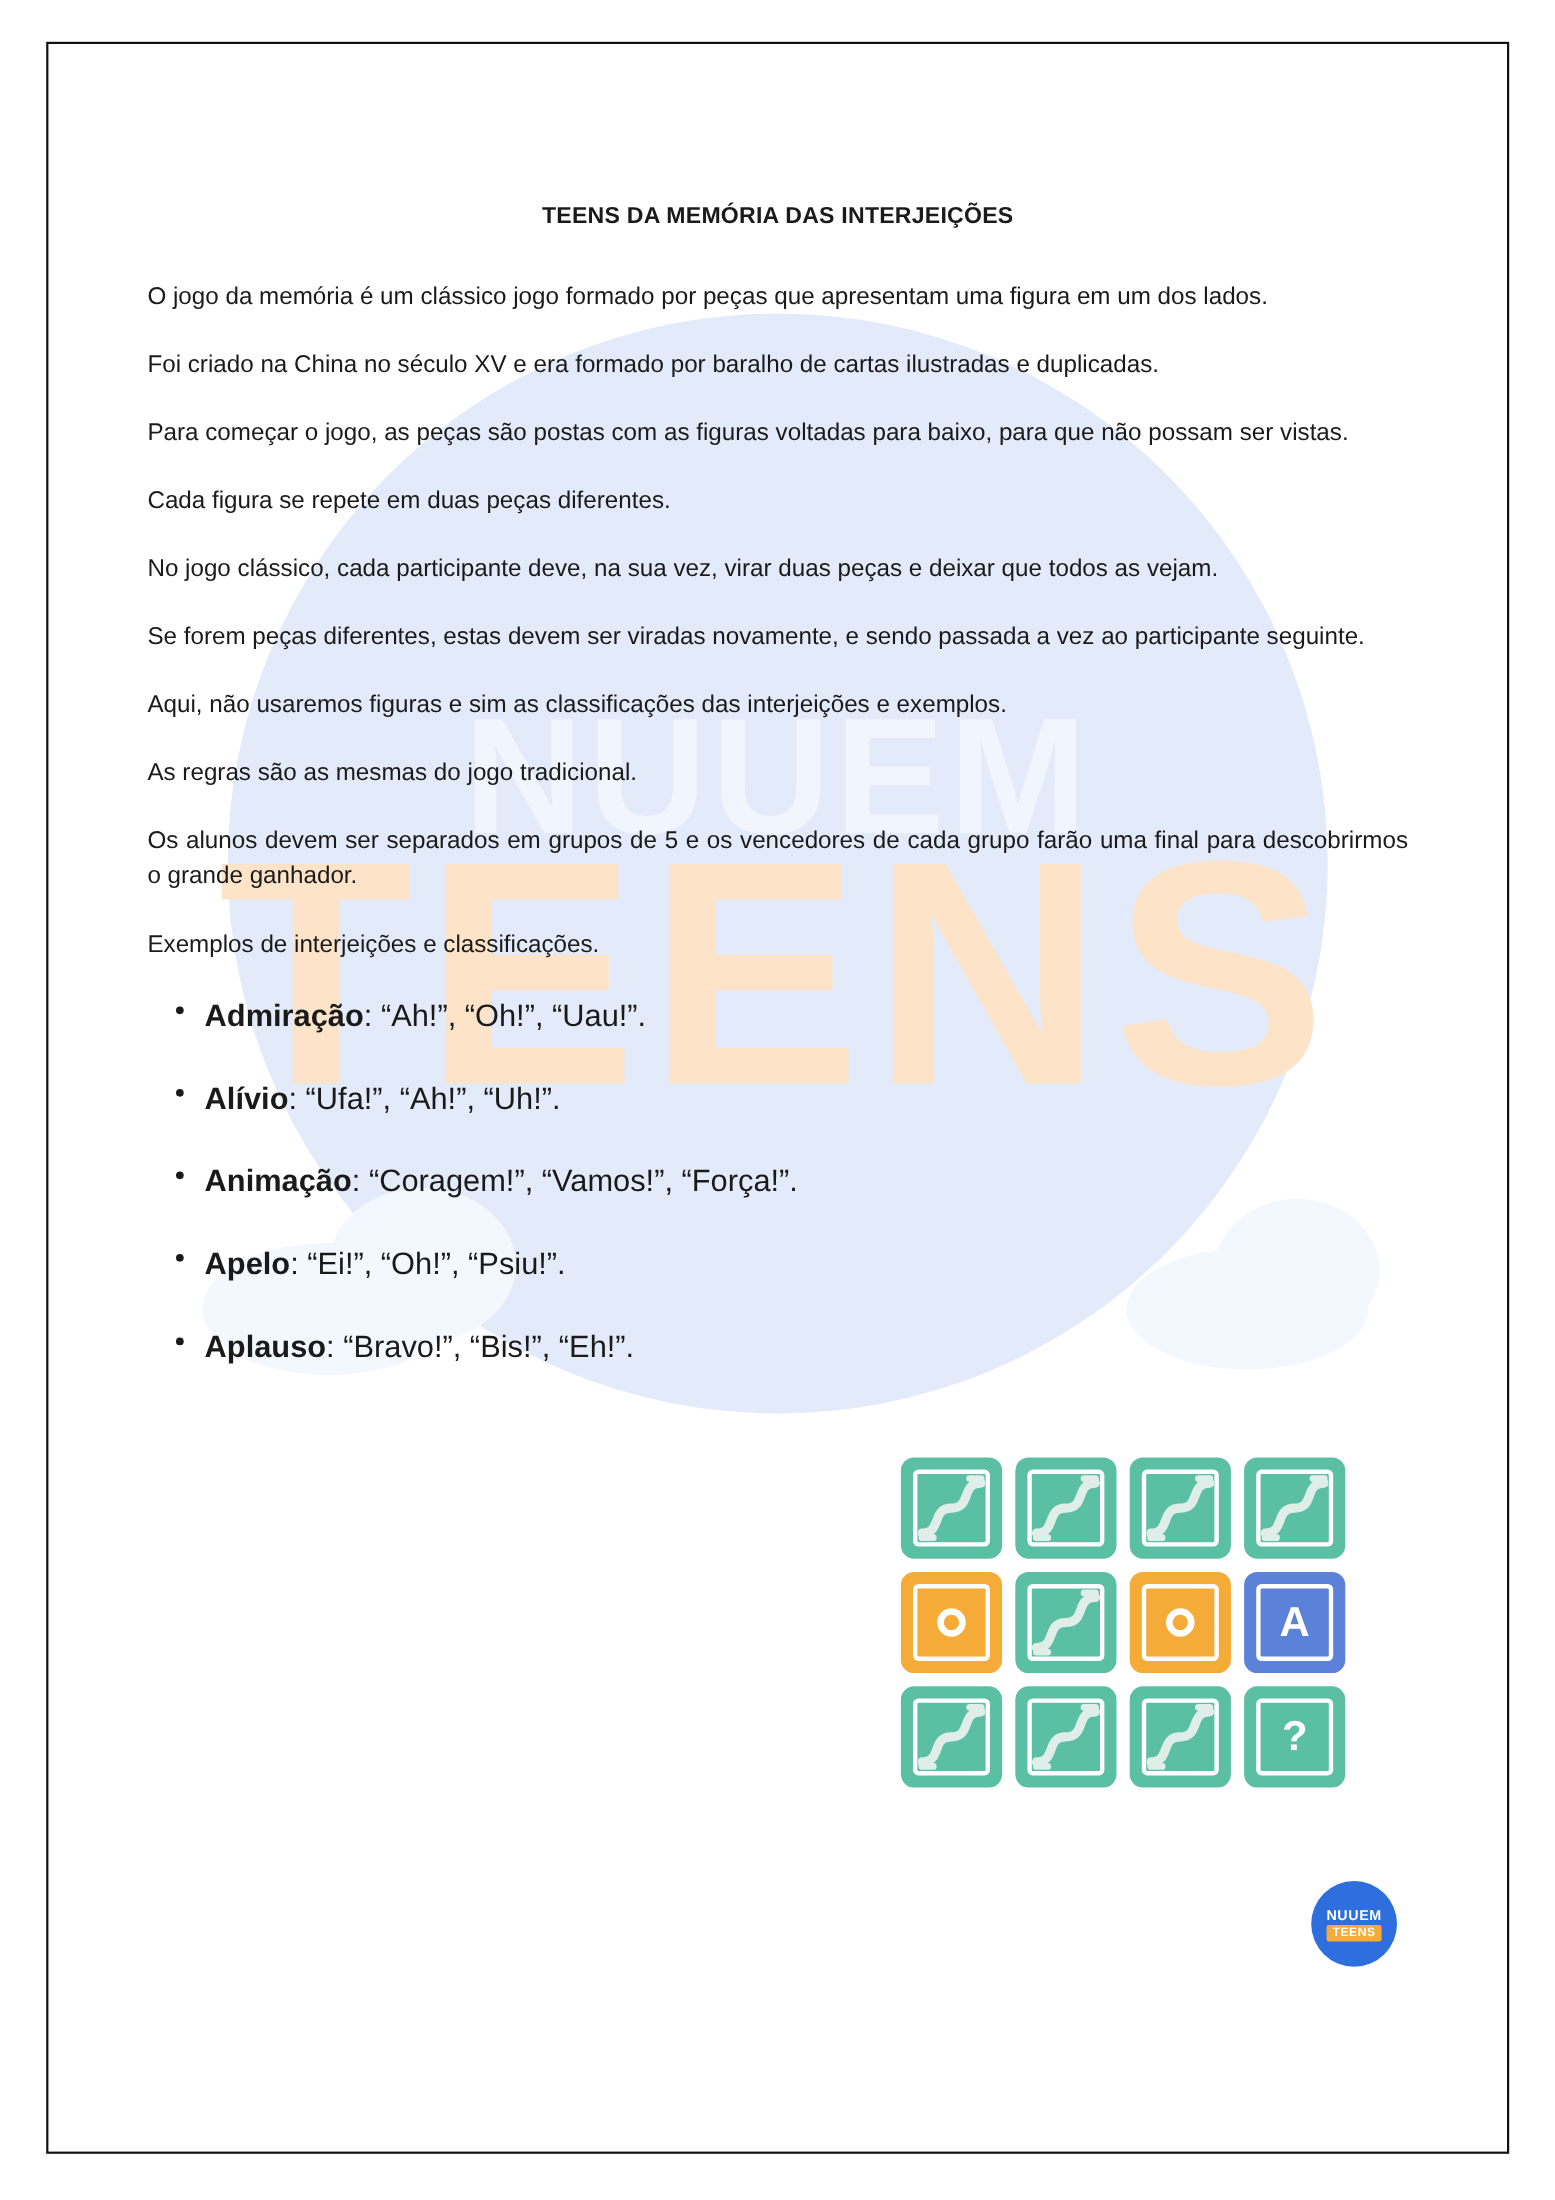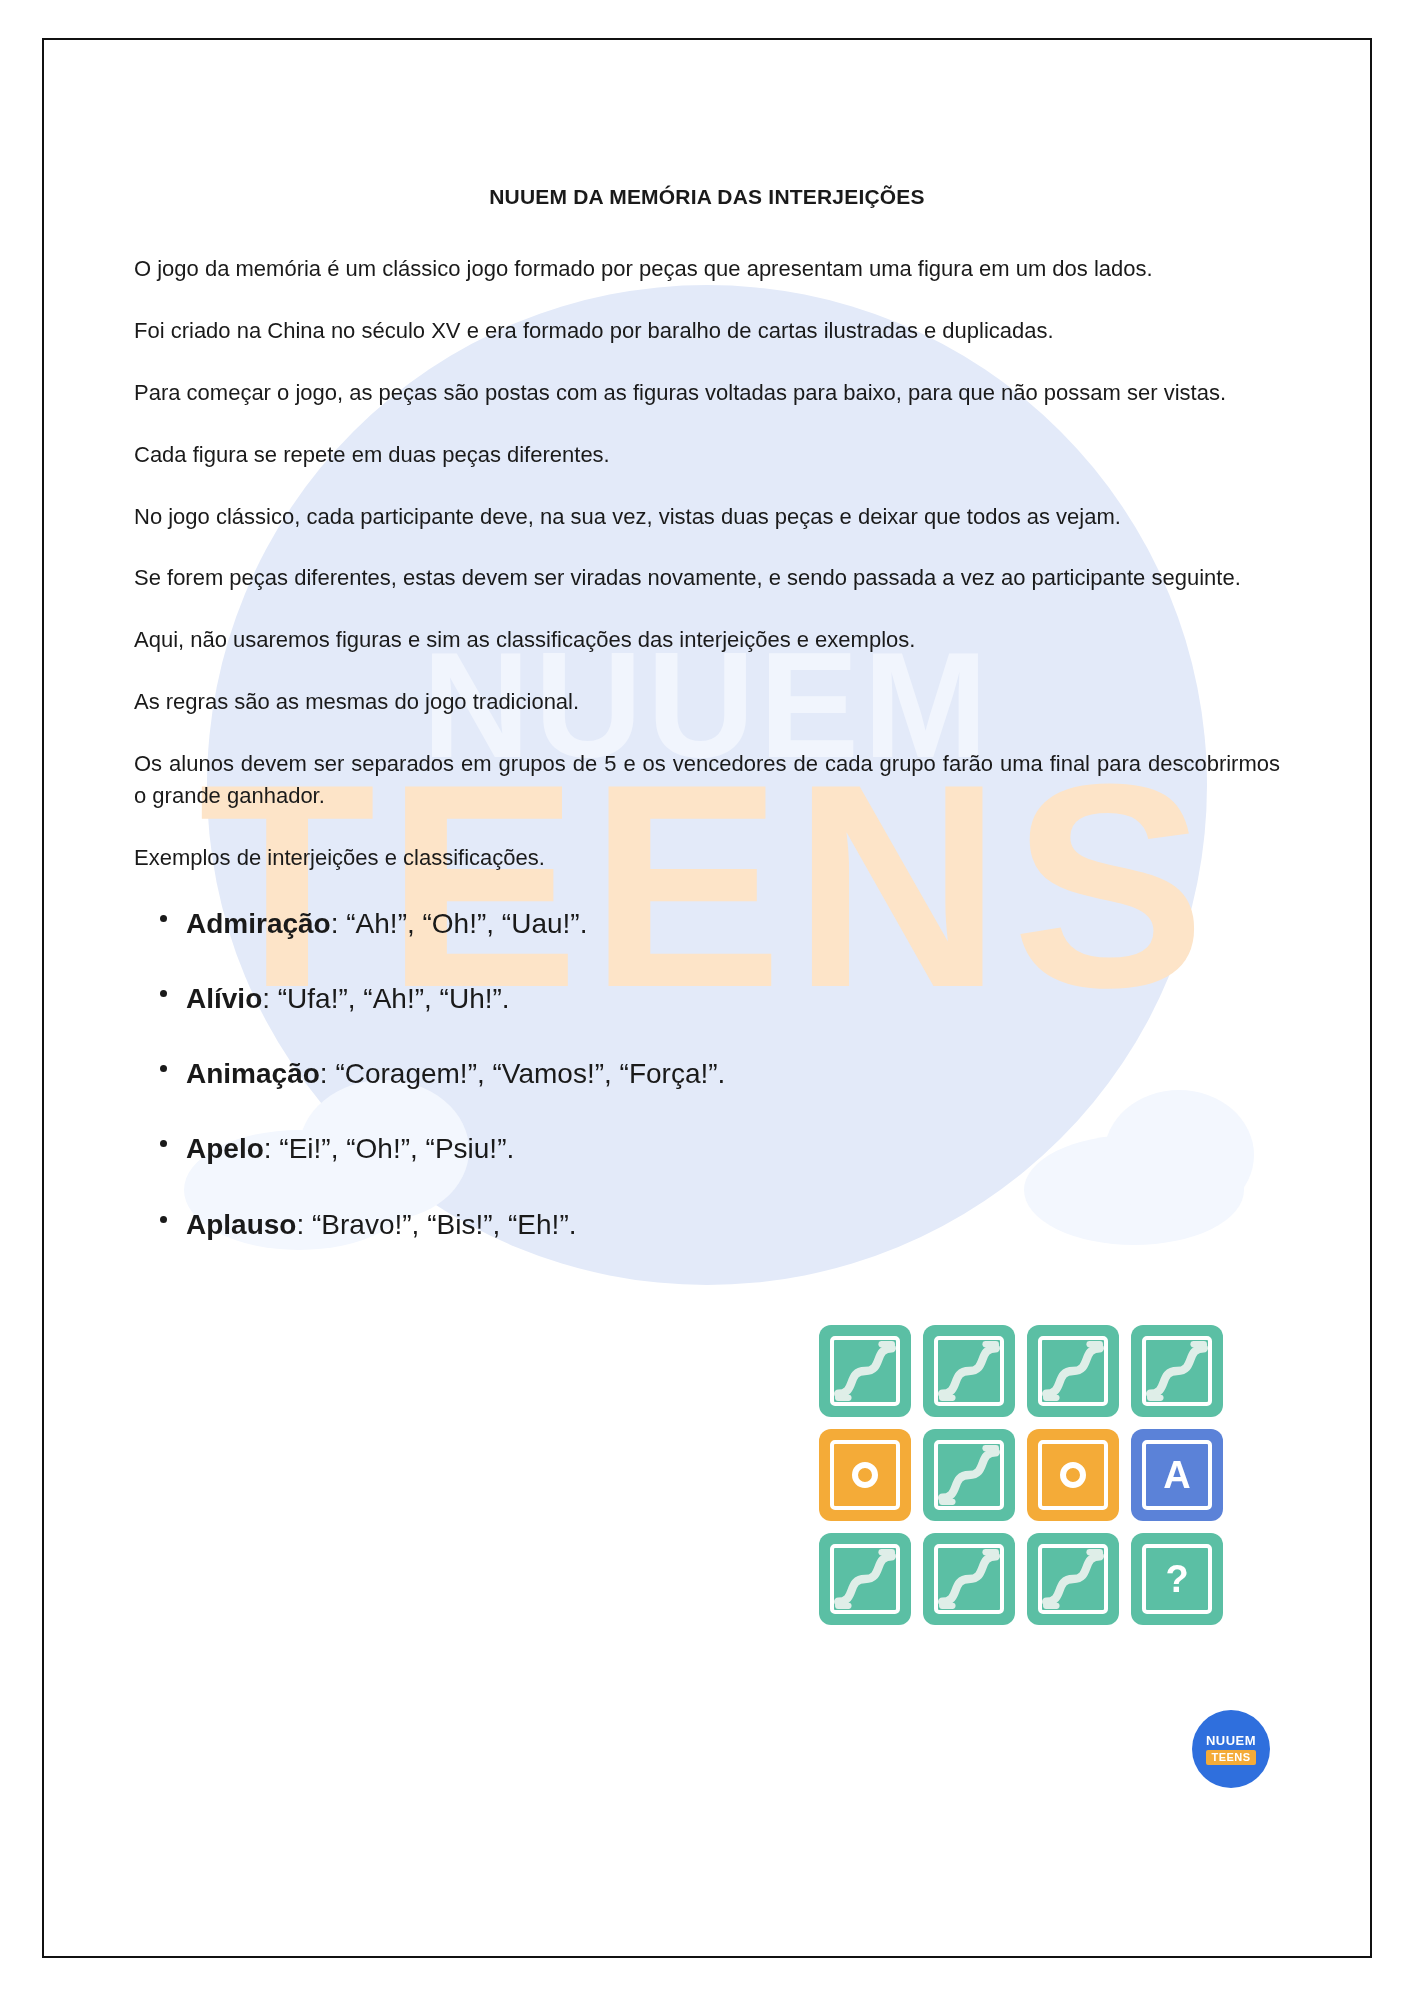--- a/index.html
+++ b/index.html
@@ -218,27 +218,27 @@
     <div class="wm-circle"></div>
     <div class="wm-text wm-nuuem">NUUEM</div>
     <div class="wm-text wm-teens">TEENS</div>
     <div class="wm-cloud c1"></div>
     <div class="wm-cloud c2"></div>
     <div class="wm-cloud c3"></div>
     <div class="wm-cloud c4"></div>
   </div>
 
   <div class="content">
-    <h1 class="doc-title">NUUEM DA MEMÓRIA DAS INTERJEIÇÕES</h1>
+    <h1 class="doc-title">TEENS DA MEMÓRIA DAS INTERJEIÇÕES</h1>
 
     <p class="para">O jogo da memória é um clássico jogo formado por peças que apresentam uma figura em um dos lados.</p>
     <p class="para">Foi criado na China no século XV e era formado por baralho de cartas ilustradas e duplicadas.</p>
     <p class="para">Para começar o jogo, as peças são postas com as figuras voltadas para baixo, para que não possam ser vistas.</p>
     <p class="para">Cada figura se repete em duas peças diferentes.</p>
-    <p class="para">No jogo clássico, cada participante deve, na sua vez, vistas duas peças e deixar que todos as vejam.</p>
+    <p class="para">No jogo clássico, cada participante deve, na sua vez, virar duas peças e deixar que todos as vejam.</p>
     <p class="para">Se forem peças diferentes, estas devem ser viradas novamente, e sendo passada a vez ao participante seguinte.</p>
     <p class="para">Aqui, não usaremos figuras e sim as classificações das interjeições e exemplos.</p>
     <p class="para">As regras são as mesmas do jogo tradicional.</p>
     <p class="para">Os alunos devem ser separados em grupos de 5 e os vencedores de cada grupo farão uma final para descobrirmos o grande ganhador.</p>
     <p class="para last-intro">Exemplos de interjeições e classificações.</p>
 
     <ul class="examples">
       <li>
         <b>Admiração</b><span>: “Ah!”, “Oh!”, “Uau!”.</span>
       </li>

